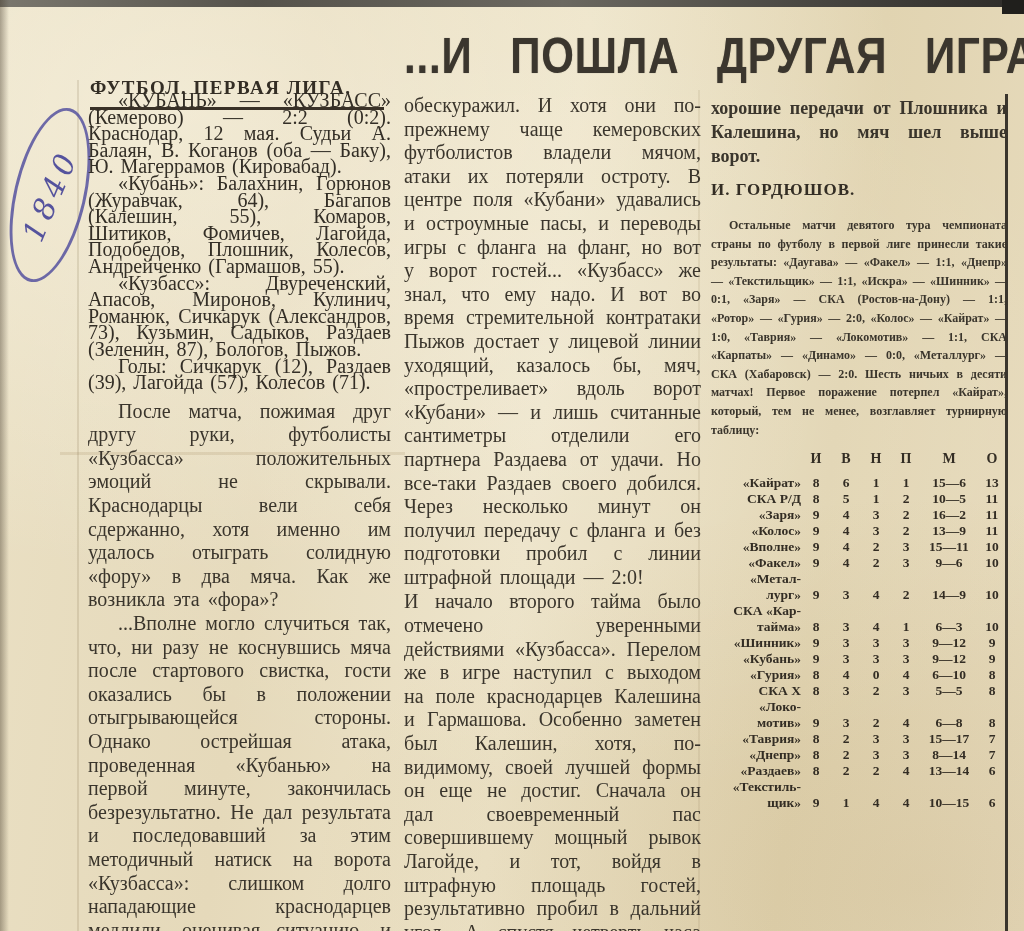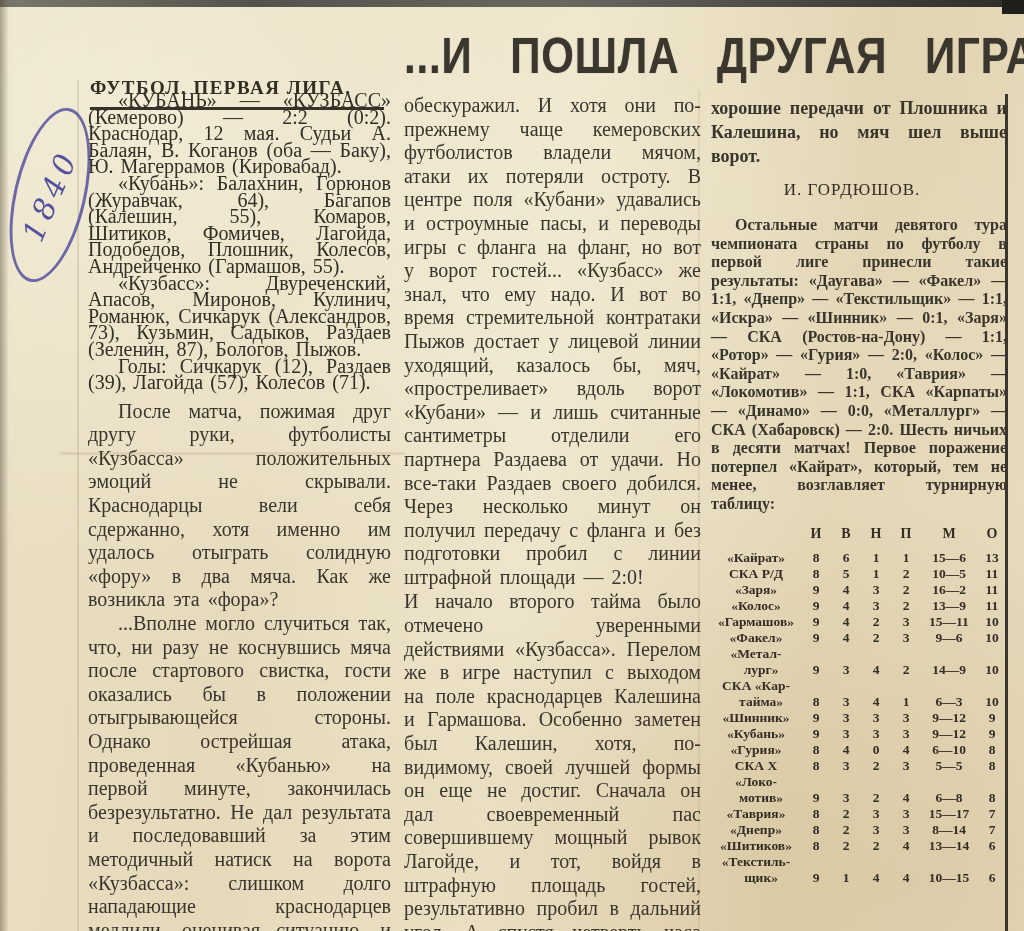--- a/index.html
+++ b/index.html
@@ -43,33 +43,33 @@
   #col3{left:711px;top:96px;width:296px;}
 
   .lineup p{font-weight:400;font-size:20px;line-height:16.6px;word-spacing:2px;color:#332e26;}
   .bodytext p{font-size:20px;line-height:23.6px;word-spacing:3px;}
   .bodytext{margin-top:9px;}
   #col2.bodytext{margin-top:0;}
   #col2 p+p{margin-top:1px;}
 
   #col3{font-weight:700;}
   .lead p{font-size:18px;line-height:24px;word-spacing:2px;}
-  .byline{margin:12px 14px 16px 0;text-align:center;font-weight:400;font-size:17px;letter-spacing:1px;color:#332d24;}
+  .byline{margin:12px 14px 16px 0;font-weight:700;font-size:17px;letter-spacing:1px;color:#332d24;}
   .roundup{margin-top:15px;}
-  .roundup p{font-size:16px;line-height:18.6px;word-spacing:2px;}
+  .roundup p{font-size:12px;line-height:18.6px;word-spacing:2px;}
 
   table.standings{margin-top:12px;width:296px;border-collapse:collapse;table-layout:fixed;
     font-weight:700;font-size:13.5px;line-height:16px;color:#332d24;}
   table.standings col.c-name{width:90px;}
   table.standings col.c-n{width:30px;}
   table.standings col.c-goals{width:56px;}
   table.standings col.c-pts{width:30px;}
   table.standings th{font-size:14px;padding:0 0 8px 0;text-align:center;}
   table.standings td{padding:0;vertical-align:bottom;text-align:center;}
-  table.standings td.t-name{text-align:center;white-space:pre-wrap;}
+  table.standings td.t-name{text-align:right;white-space:pre-wrap;}
 </style>
 </head>
 <body>
 
 <div id="page">
 
   <div class="scan-top-edge"></div>
   <div class="scan-corner"></div>
   <div class="left-edge-shadow"></div>
   <div class="crease-v1"></div>
@@ -178,21 +178,21 @@
             <td>9</td>
             <td>4</td>
             <td>3</td>
             <td>2</td>
             <td>13—9</td>
             <td>11</td>
           </tr>
 
 
           <tr>
-            <td class="t-name">«Гармашов»</td>
+            <td class="t-name">«Вполне»</td>
             <td>9</td>
             <td>4</td>
             <td>2</td>
             <td>3</td>
             <td>15—11</td>
             <td>10</td>
           </tr>
 
           <tr>
             <td class="t-name">«Факел»</td>
@@ -292,21 +292,21 @@
             <td>8</td>
             <td>2</td>
             <td>3</td>
             <td>3</td>
             <td>8—14</td>
             <td>7</td>
           </tr>
 
 
           <tr>
-            <td class="t-name">«Шитиков»</td>
+            <td class="t-name">«Раздаев»</td>
             <td>8</td>
             <td>2</td>
             <td>2</td>
             <td>4</td>
             <td>13—14</td>
             <td>6</td>
           </tr>
 
           <tr>
             <td class="t-name">«Текстиль-

